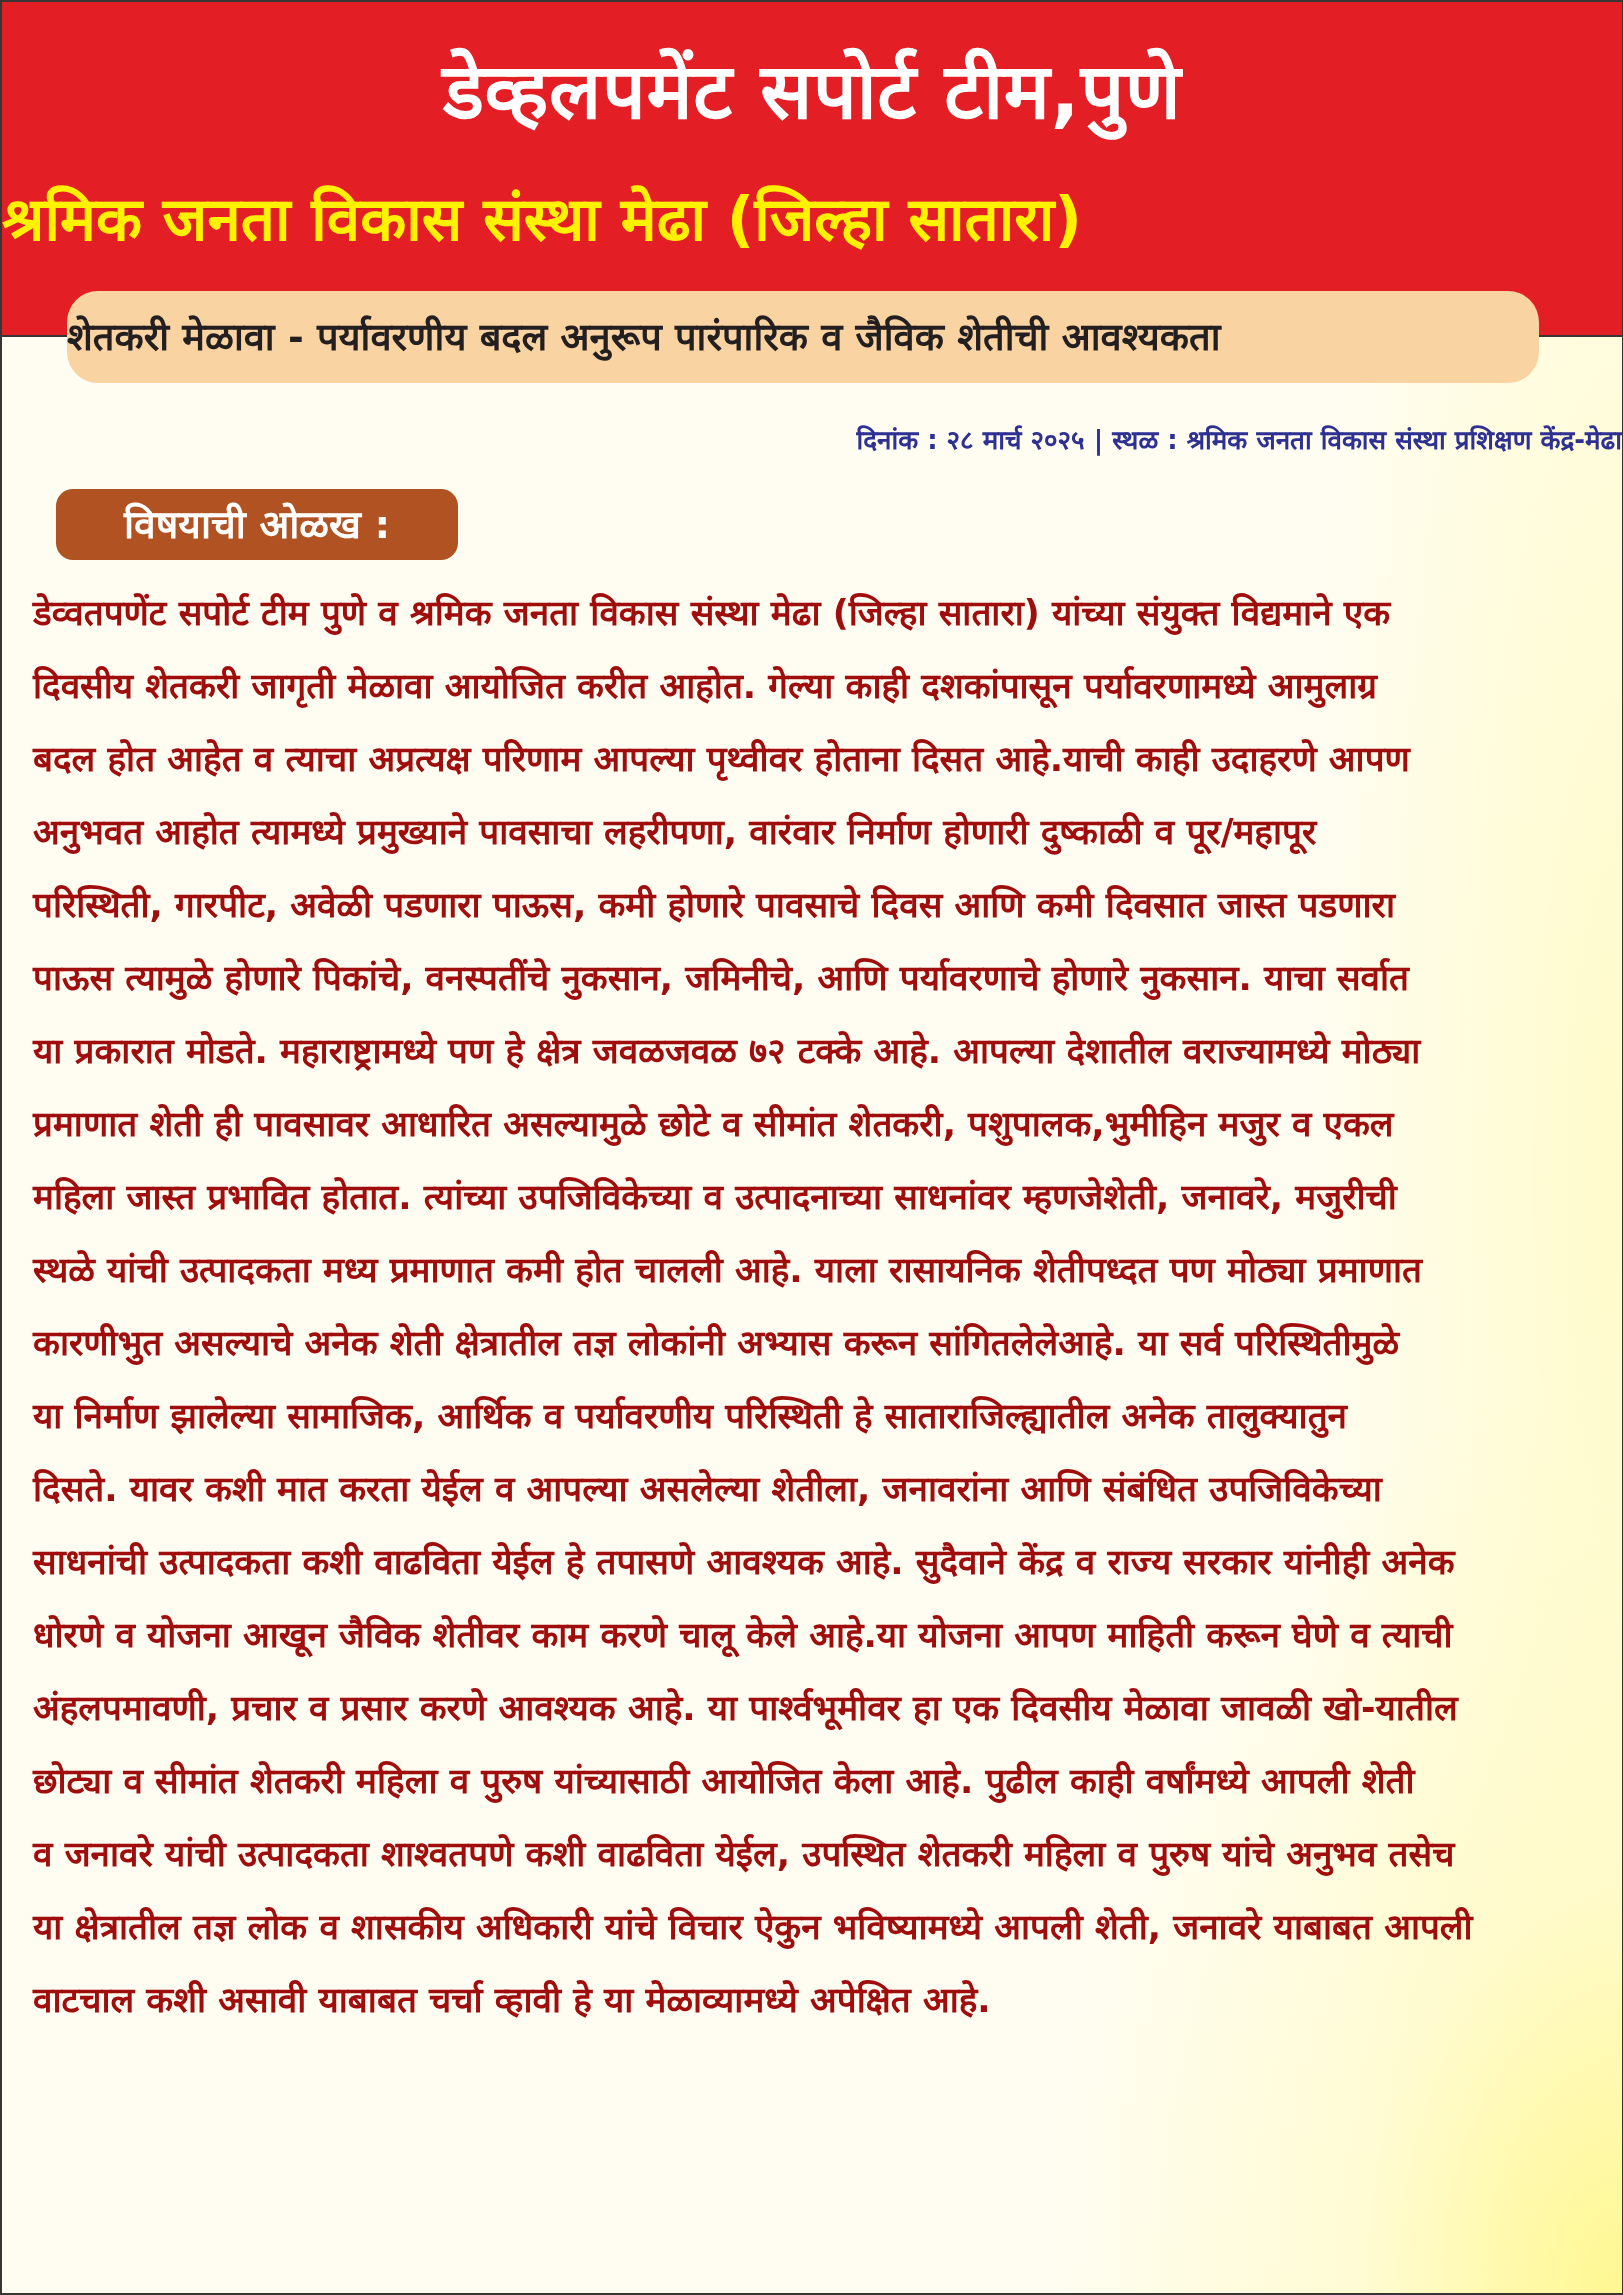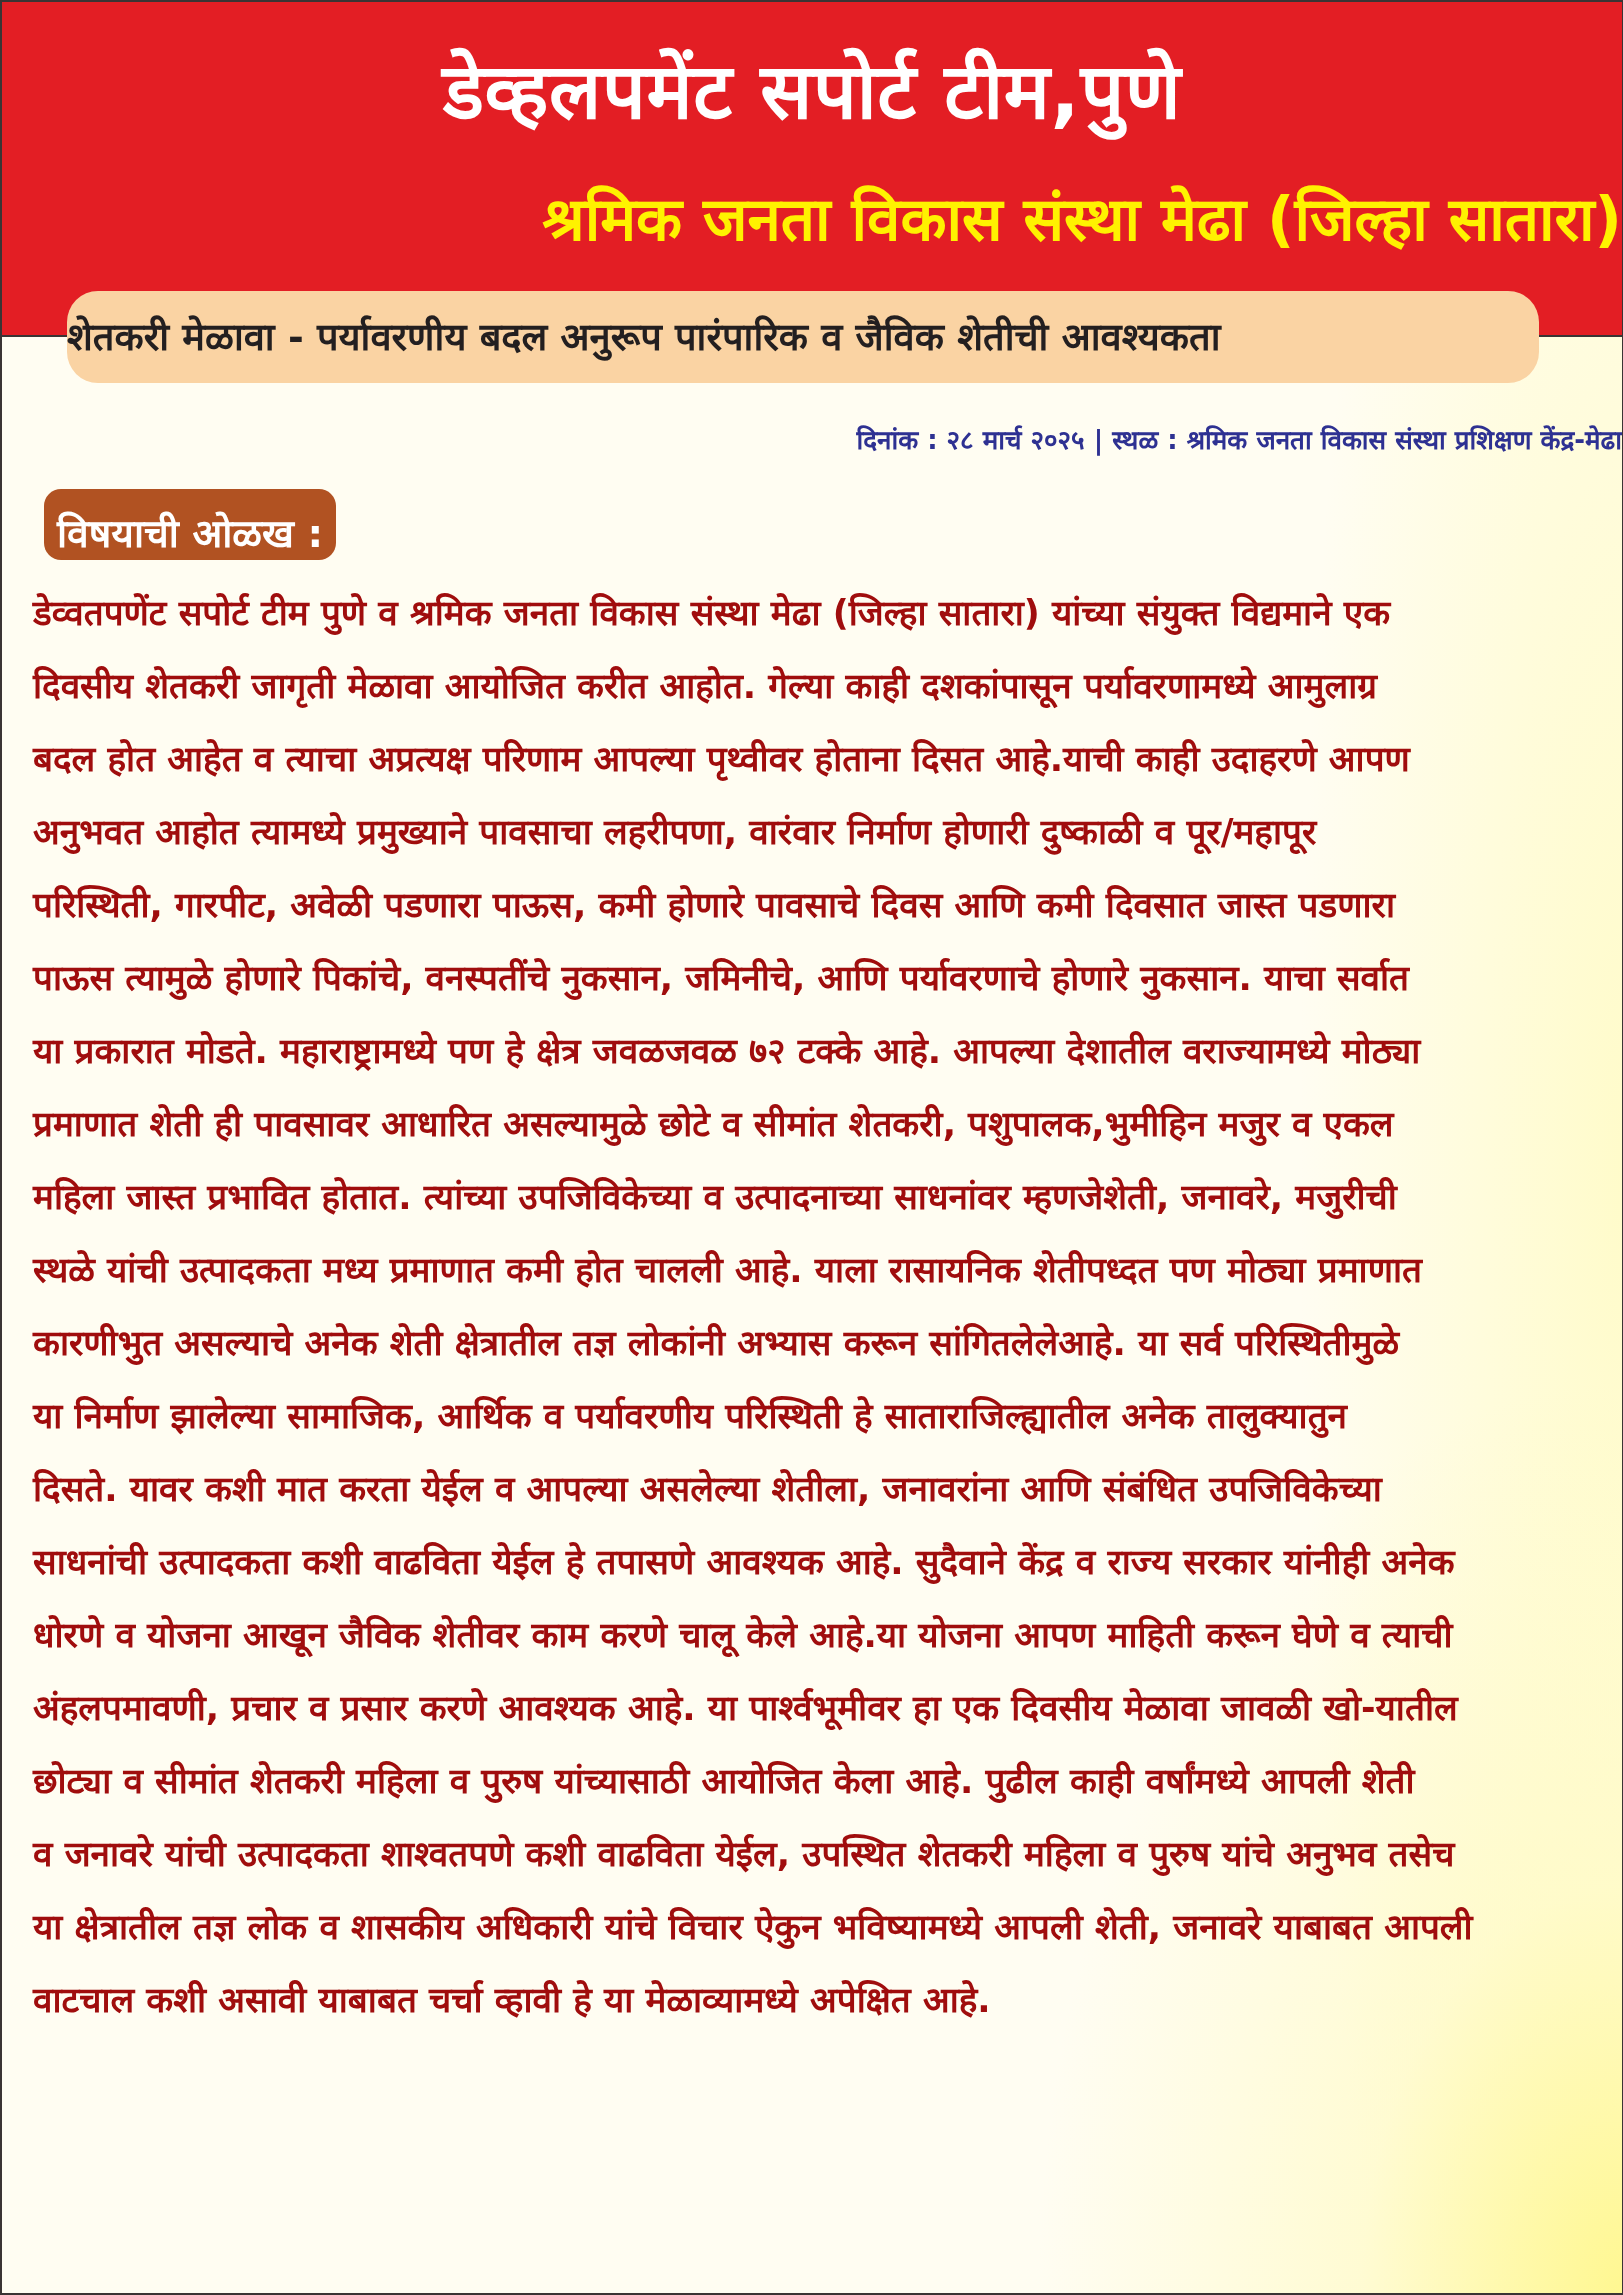--- a/index.html
+++ b/index.html
@@ -42,21 +42,21 @@
       color: #ffffff;
       font-weight: bold;
       font-size: 77px;
       line-height: 98px;
       letter-spacing: 0.7px;
     }
     .title-sub {
       position: absolute;
       left: 0; right: 0;
       top: 175px;
-      text-align: right;
+      text-align: left;
       color: #fff200;
       font-weight: bold;
       font-size: 60px;
       line-height: 85px;
     }
     .theme-pill {
       position: absolute;
       left: 65px;
       top: 289px;
       width: 1472px;
@@ -79,28 +79,28 @@
       top: 409px;
       text-align: right;
       color: #2e3192;
       font-weight: bold;
       font-size: 26px;
       line-height: 59px;
       white-space: nowrap;
     }
     .section-label {
       position: absolute;
-      left: 42px;
+      left: 54px;
       top: 487px;
-      width: 292px;
+      width: 402px;
       height: 71px;
       background: #b15222;
       border-radius: 17px;
       display: flex;
-      align-items: flex-end;
+      align-items: center;
       justify-content: center;
     }
     .section-label-text {
       color: #ffffff;
       font-weight: bold;
       font-size: 39px;
       line-height: 52px;
       white-space: nowrap;
     }
     .body-text {

